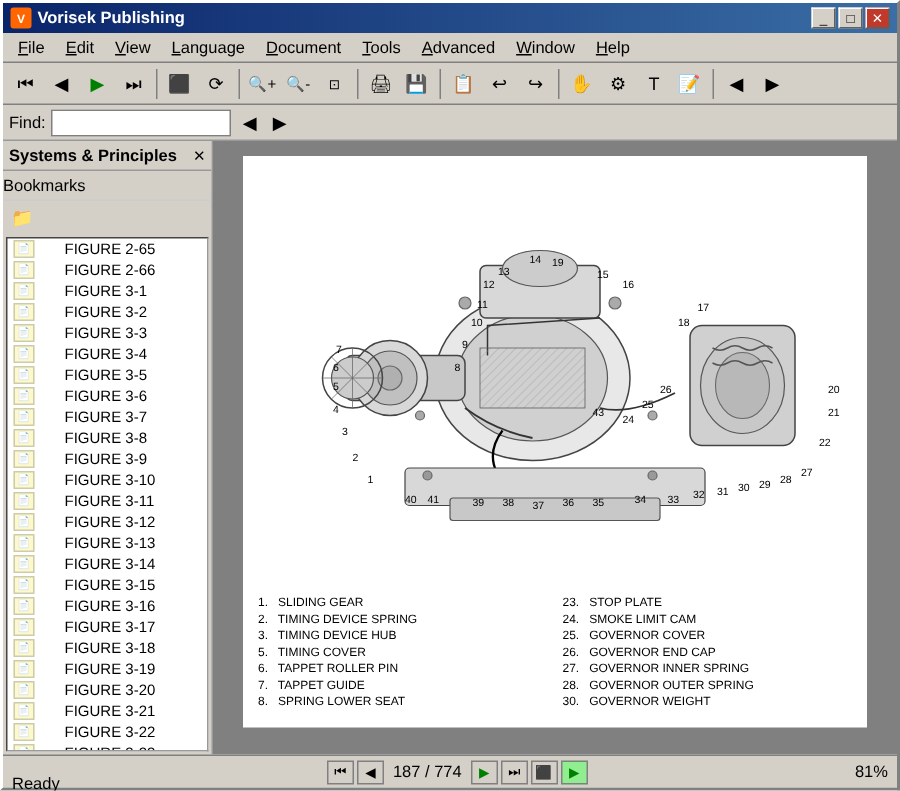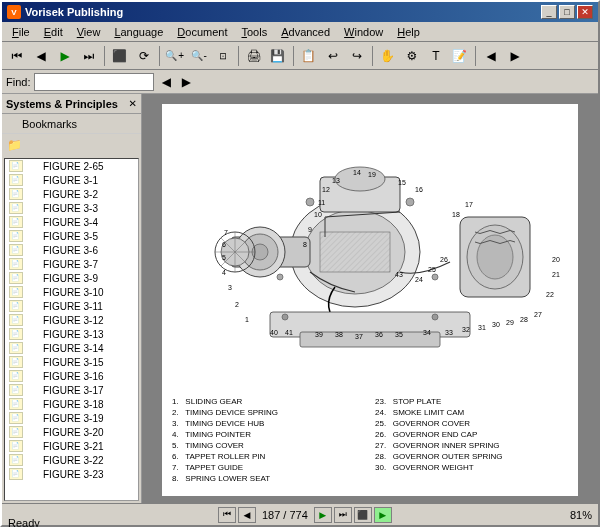--- a/index.html
+++ b/index.html
@@ -28,21 +28,21 @@
     .find-input { width: 120px; height: 18px; border: 1px solid #808080; background: white; padding: 1px 3px; font-size: 11px; }
 
     
     .main-area { display: flex; flex: 1; overflow: hidden; }
 
     
     .sidebar { width: 140px; background: #d4d0c8; border-right: 1px solid #999; display: flex; flex-direction: column; overflow: hidden; }
     .sidebar-tab { background: #d4d0c8; border-bottom: 1px solid #999; display: flex; align-items: center; justify-content: space-between; padding: 2px 4px; height: 20px; }
     .sidebar-tab-title { font-size: 11px; font-weight: bold; }
     .sidebar-close { cursor: pointer; font-size: 10px; }
-    .sidebar-bookmarks { font-size: 11px; padding: 2px 20px; border-bottom: 1px solid #ccc; height: 20px; display: flex; align-items: center; }
+    .sidebar-bookmarks { font-size: 11px; padding: 2px 0; border-bottom: 1px solid #ccc; height: 20px; display: flex; align-items: center; }
     .sidebar-toolbar { padding: 2px 4px; display: flex; gap: 2px; height: 22px; align-items: center; }
     .sidebar-list { flex: 1; overflow-y: auto; background: white; border: 1px inset #999; margin: 2px; }
     .sidebar-item { display: flex; align-items: center; gap: 20px; padding: 1px 4px; cursor: pointer; font-size: 10px; white-space: nowrap; }
     .sidebar-item-icon { width: 14px; height: 12px; background: #fff8cc; border: 1px solid #cca; flex-shrink: 0; font-size: 7px; display: flex; align-items: center; justify-content: center; }
 
     
     .content-area { flex: 1; display: flex; flex-direction: column; overflow: hidden; }
     .content-scroll { flex: 1; overflow: auto; background: #808080; position: relative; padding: 10px; }
     .page-content { background: white; margin: auto; width: 416px; min-height: 360px; position: relative; padding: 8px; }
 
@@ -144,20 +144,24 @@
         <button class="toolbar-btn" style="width:18px;height:16px;">📁</button>
       </div>
       <div class="sidebar-list">
 
       <div class="sidebar-item">
             <div class="sidebar-item-icon" style="font-size:7px;">📄</div>
             <span>FIGURE 2-65</span>
           </div>
           <div class="sidebar-item">
             <div class="sidebar-item-icon" style="font-size:7px;">📄</div>
+            <span>FIGURE 2-66</span>
+          </div>
+          <div class="sidebar-item">
+            <div class="sidebar-item-icon" style="font-size:7px;">📄</div>
             <span>FIGURE 3-1</span>
           </div>
           <div class="sidebar-item">
             <div class="sidebar-item-icon" style="font-size:7px;">📄</div>
             <span>FIGURE 3-2</span>
           </div>
           <div class="sidebar-item">
             <div class="sidebar-item-icon" style="font-size:7px;">📄</div>
             <span>FIGURE 3-3</span>
           </div>
@@ -169,20 +173,24 @@
             <div class="sidebar-item-icon" style="font-size:7px;">📄</div>
             <span>FIGURE 3-5</span>
           </div>
           <div class="sidebar-item">
             <div class="sidebar-item-icon" style="font-size:7px;">📄</div>
             <span>FIGURE 3-6</span>
           </div>
           <div class="sidebar-item">
             <div class="sidebar-item-icon" style="font-size:7px;">📄</div>
             <span>FIGURE 3-7</span>
+          </div>
+          <div class="sidebar-item">
+            <div class="sidebar-item-icon" style="font-size:7px;">📄</div>
+            <span>FIGURE 3-8</span>
           </div>
           <div class="sidebar-item">
             <div class="sidebar-item-icon" style="font-size:7px;">📄</div>
             <span>FIGURE 3-9</span>
           </div>
           <div class="sidebar-item">
             <div class="sidebar-item-icon" style="font-size:7px;">📄</div>
             <span>FIGURE 3-10</span>
           </div>
           <div class="sidebar-item">
@@ -347,21 +355,20 @@
                 </pattern>
               </defs>
             </svg>
           </div>
 
           <div class="parts-list">
             <div>
               <div class="part-item">1. &nbsp; SLIDING GEAR</div>
               <div class="part-item">2. &nbsp; TIMING DEVICE SPRING</div>
               <div class="part-item">3. &nbsp; TIMING DEVICE HUB</div>
-              <div class="part-item">4. &nbsp; TIMING POINTER</div>
               <div class="part-item">5. &nbsp; TIMING COVER</div>
               <div class="part-item">6. &nbsp; TAPPET ROLLER PIN</div>
               <div class="part-item">7. &nbsp; TAPPET GUIDE</div>
               <div class="part-item">8. &nbsp; SPRING LOWER SEAT</div>
             </div>
             <div>
               <div class="part-item">23. &nbsp; STOP PLATE</div>
               <div class="part-item">24. &nbsp; SMOKE LIMIT CAM</div>
               <div class="part-item">25. &nbsp; GOVERNOR COVER</div>
               <div class="part-item">26. &nbsp; GOVERNOR END CAP</div>

